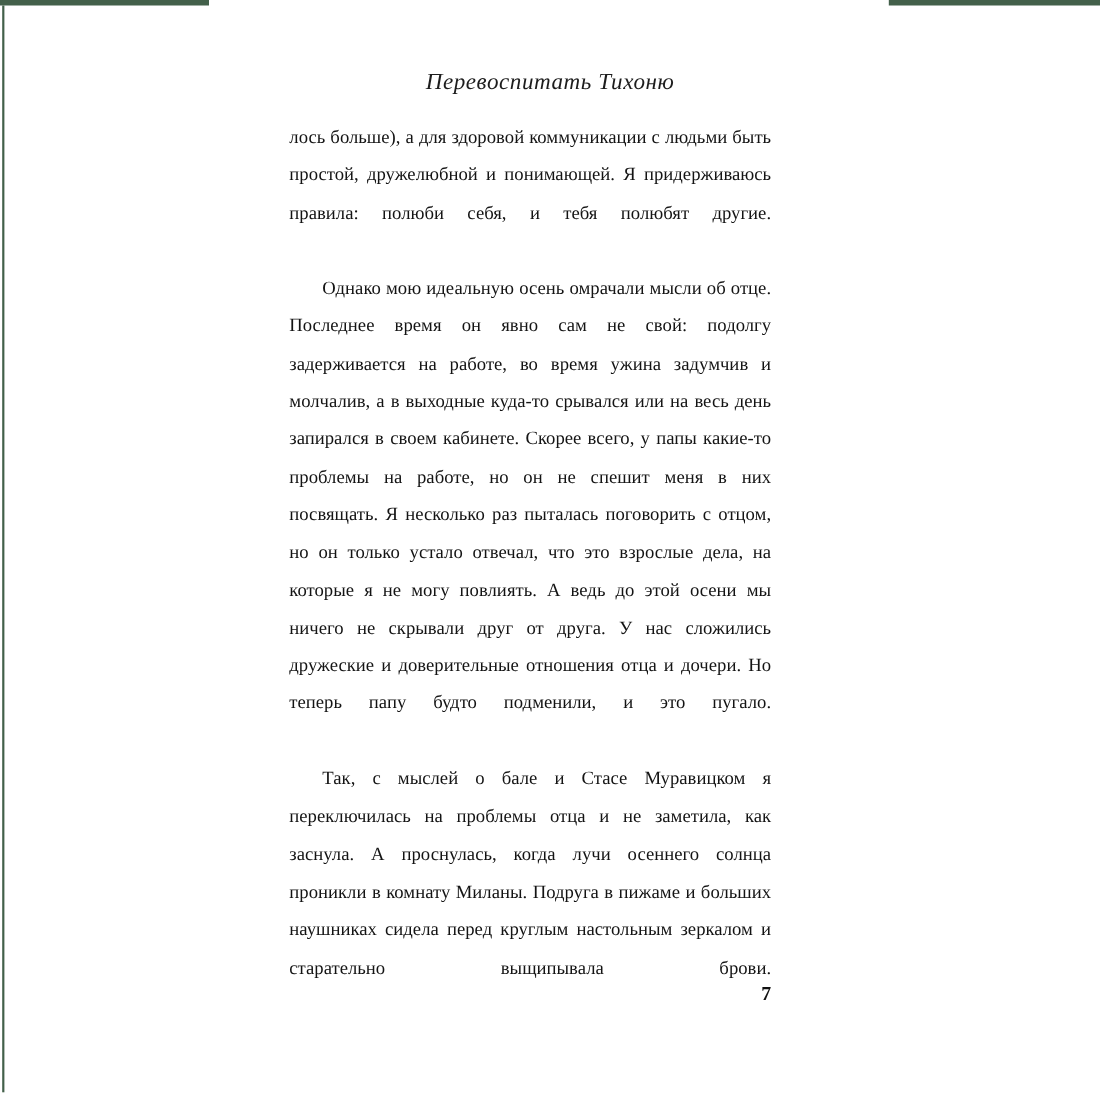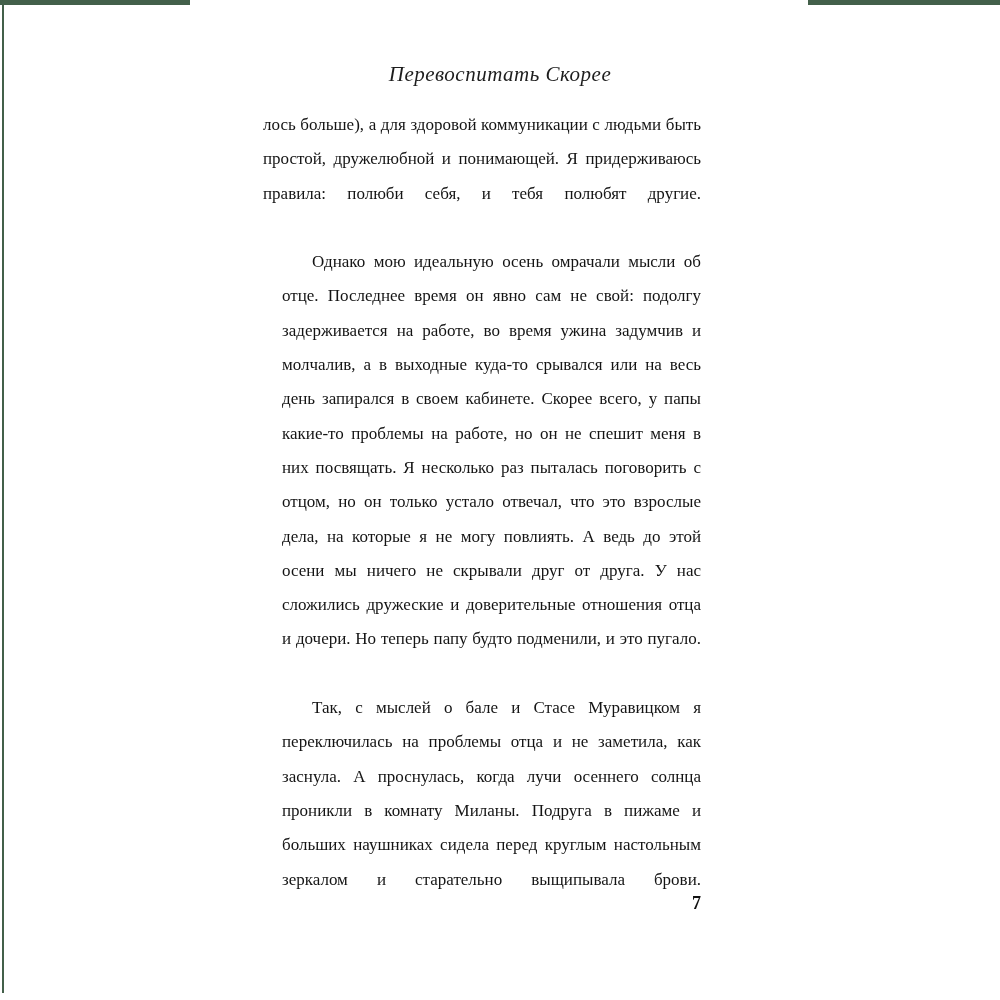--- a/index.html
+++ b/index.html
@@ -75,21 +75,20 @@
     hyphens: manual;
     color: #141414;
   }
 
   .para + .para {
     margin-top: 0;
   }
 
   .para.indent {
     text-indent: 30px;
-    margin-left: 19px;
   }
 
   
   .para::after {
     content: "";
     display: inline-block;
     width: 100%;
   }
 
   
@@ -109,21 +108,21 @@
 <body>
 
 <div class="page">
 
   <div class="mark mark-top-left"></div>
 
   <div class="mark mark-top-right"></div>
 
   <div class="mark mark-left-edge"></div>
 
-  <div class="running-head">Перевоспитать Скорее</div>
+  <div class="running-head">Перевоспитать Тихоню</div>
 
   <div class="text-block">
     <p class="para">лось больше), а для здоровой коммуникации с людьми быть простой, дружелюбной и понимающей. Я придерживаюсь правила: полюби себя, и тебя полюбят другие.</p>
     <p class="para indent">Однако мою идеальную осень омрачали мысли об отце. Последнее время он явно сам не свой: подолгу задерживается на работе, во время ужина задумчив и молчалив, а в выходные куда-то срывался или на весь день запирался в своем кабинете. Скорее всего, у папы какие-то проблемы на работе, но он не спешит меня в них посвящать. Я несколько раз пыталась поговорить с отцом, но он только устало отвечал, что это взрослые дела, на которые я не могу повлиять. А ведь до этой осени мы ничего не скрывали друг от друга. У нас сложились дружеские и доверительные отношения отца и дочери. Но теперь папу будто подменили, и это пугало.</p>
     <p class="para indent">Так, с мыслей о бале и Стасе Муравицком я переключилась на проблемы отца и не заметила, как заснула. А проснулась, когда лучи осеннего солнца проникли в комнату Миланы. Подруга в пижаме и больших наушниках сидела перед круглым настольным зеркалом и старательно выщипывала брови.</p>
   </div>
 
   <div class="folio">7</div>
 
 </div>

